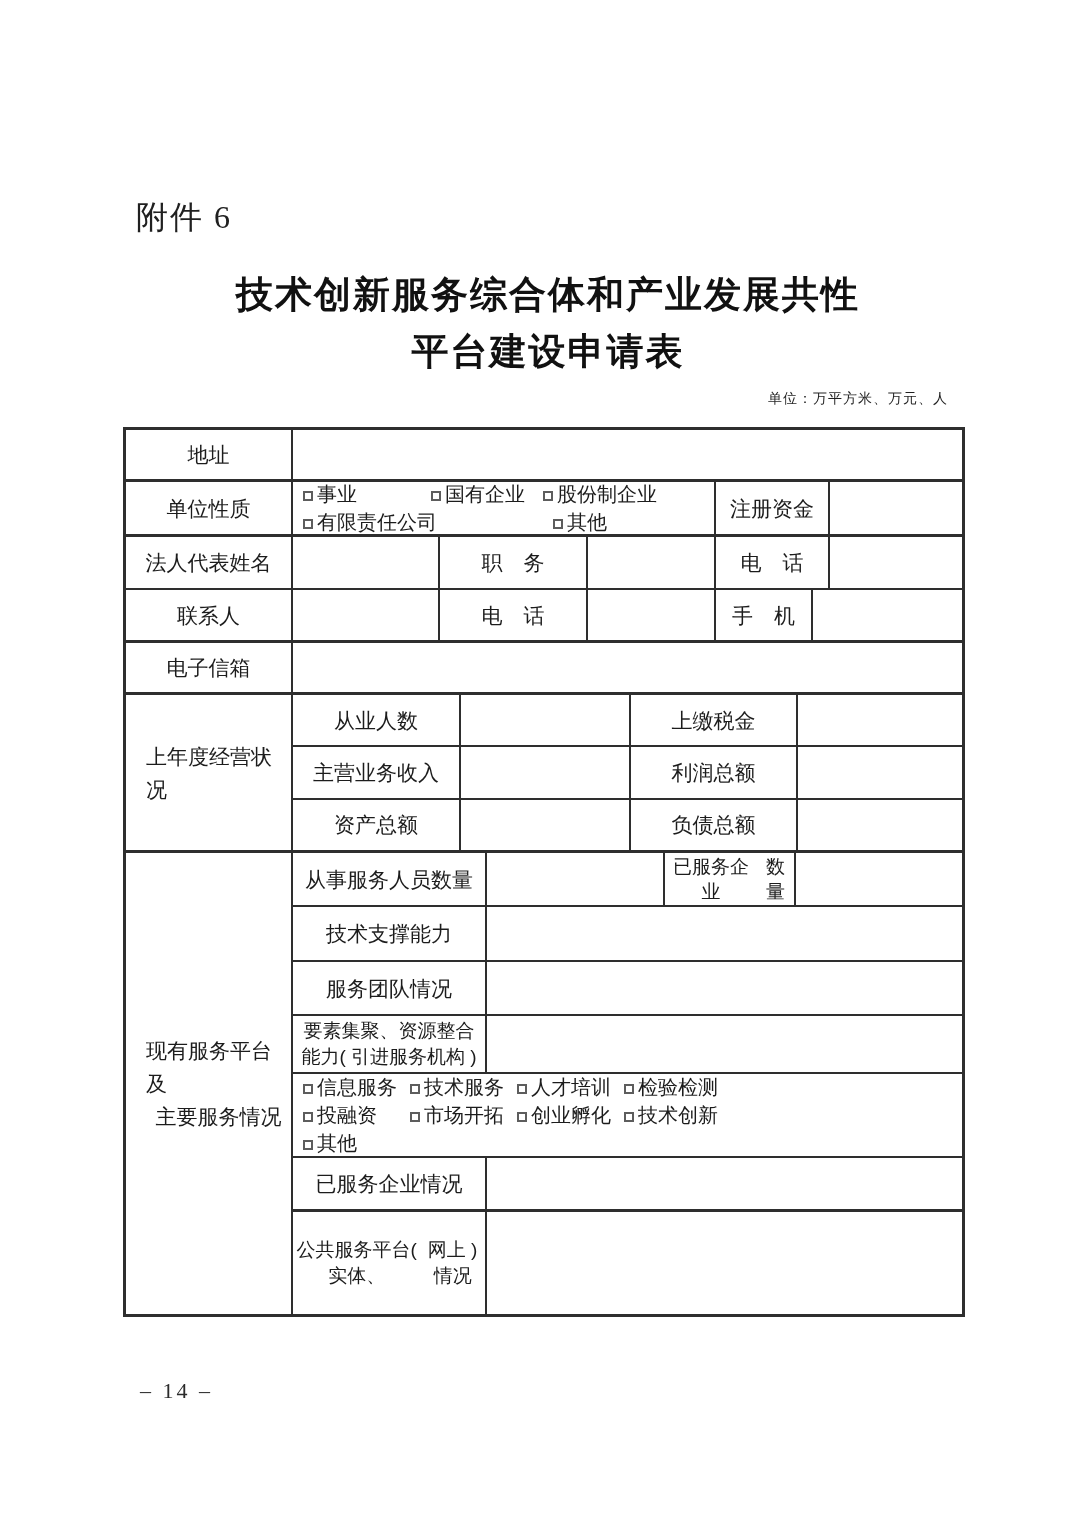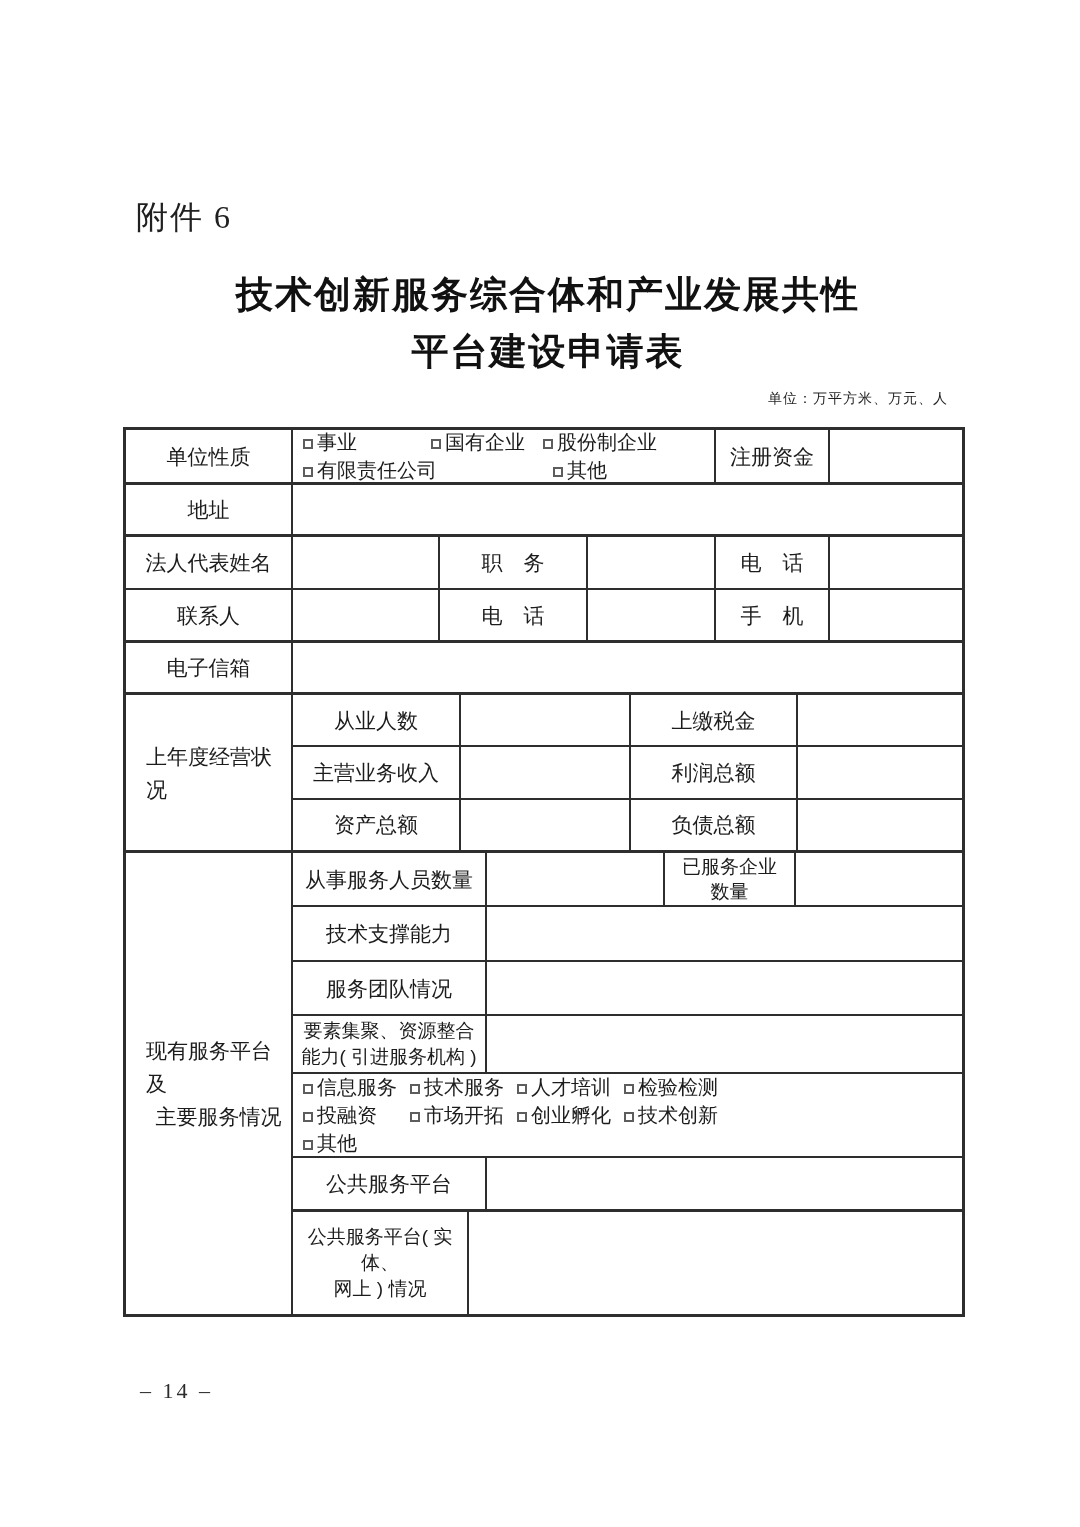--- a/index.html
+++ b/index.html
@@ -52,54 +52,54 @@
   <div class="title">
     <div>技术创新服务综合体和产业发展共性</div>
     <div>平台建设申请表</div>
   </div>
 
   <div class="unit-note">单位：万平方米、万元、人</div>
 
   <div class="tbl">
 
 
+    <div class="r thick" style="height:52px">
+      <div class="c" style="width:167px">地址</div>
+      <div class="c end" style="flex:1"></div>
+    </div>
+
     <div class="r thick" style="height:55px">
       <div class="c" style="width:167px">单位性质</div>
       <div class="c cbcell" style="width:423px">
         <div class="cbline">
           <span class="cbi" style="width:128px"><span class="cb"></span><span>事业</span></span><span class="cbi" style="width:112px"><span class="cb"></span><span>国有企业</span></span><span class="cbi"><span class="cb"></span><span>股份制企业</span></span>
         </div>
         <div class="cbline">
           <span class="cbi" style="width:250px"><span class="cb"></span><span>有限责任公司</span></span><span class="cbi"><span class="cb"></span><span>其他</span></span>
         </div>
       </div>
       <div class="c" style="width:114px">注册资金</div>
-      <div class="c end" style="flex:1"></div>
-    </div>
-
-    <div class="r thick" style="height:52px">
-      <div class="c" style="width:167px">地址</div>
       <div class="c end" style="flex:1"></div>
     </div>
 
     <div class="r" style="height:53px">
       <div class="c" style="width:167px">法人代表姓名</div>
       <div class="c" style="width:147px"></div>
       <div class="c" style="width:148px">职　务</div>
       <div class="c" style="width:128px"></div>
       <div class="c" style="width:114px">电　话</div>
       <div class="c end" style="flex:1"></div>
     </div>
 
     <div class="r thick" style="height:53px">
       <div class="c" style="width:167px">联系人</div>
       <div class="c" style="width:147px"></div>
       <div class="c" style="width:148px">电　话</div>
       <div class="c" style="width:128px"></div>
-      <div class="c" style="width:114px">手　机</div>
+      <div class="c" style="width:97px">手　机</div>
       <div class="c end" style="flex:1"></div>
     </div>
 
     <div class="r thick" style="height:52px">
       <div class="c" style="width:167px">电子信箱</div>
       <div class="c end" style="flex:1"></div>
     </div>
 
     <div class="grp thick" style="height:158px">
       <div class="grp-label">
@@ -130,21 +130,21 @@
     <div class="grp last" style="flex:1">
       <div class="grp-label">
         <span>现有服务平台及</span>
         <span>主要服务情况</span>
       </div>
       <div class="grp-body">
 
         <div class="r" style="height:54px">
           <div class="c" style="width:194px">从事服务人员数量</div>
           <div class="c" style="width:178px"></div>
-          <div class="c sm" style="width:131px;flex-direction:column;line-height:25px">
+          <div class="c sm" style="width:131px;line-height:25px">
             <span>已服务企业</span>
             <span>数量</span>
           </div>
           <div class="c end" style="flex:1"></div>
         </div>
 
         <div class="r" style="height:55px">
           <div class="c" style="width:194px">技术支撑能力</div>
           <div class="c end" style="flex:1"></div>
         </div>
@@ -170,26 +170,26 @@
             <div class="cbline">
               <span class="cbi" style="width:107px"><span class="cb"></span><span>投融资</span></span><span class="cbi" style="width:107px"><span class="cb"></span><span>市场开拓</span></span><span class="cbi" style="width:107px"><span class="cb"></span><span>创业孵化</span></span><span class="cbi"><span class="cb"></span><span>技术创新</span></span>
             </div>
             <div class="cbline">
               <span class="cbi"><span class="cb"></span><span>其他</span></span>
             </div>
           </div>
         </div>
 
         <div class="r thick" style="height:54px">
-          <div class="c" style="width:194px">公共服务平台</div>
-          <div class="c end" style="flex:1"></div>
-        </div>
-
-        <div class="r" style="flex:1">
-          <div class="c sm" style="width:176px;flex-direction:column;line-height:26px">
+          <div class="c" style="width:194px">已服务企业情况</div>
+          <div class="c end" style="flex:1"></div>
+        </div>
+
+        <div class="r" style="flex:1">
+          <div class="c sm" style="width:194px;flex-direction:row;line-height:26px">
             <span>公共服务平台( 实体、</span>
             <span>网上 ) 情况</span>
           </div>
           <div class="c end" style="flex:1"></div>
         </div>
 
       </div>
     </div>
 
   </div>

